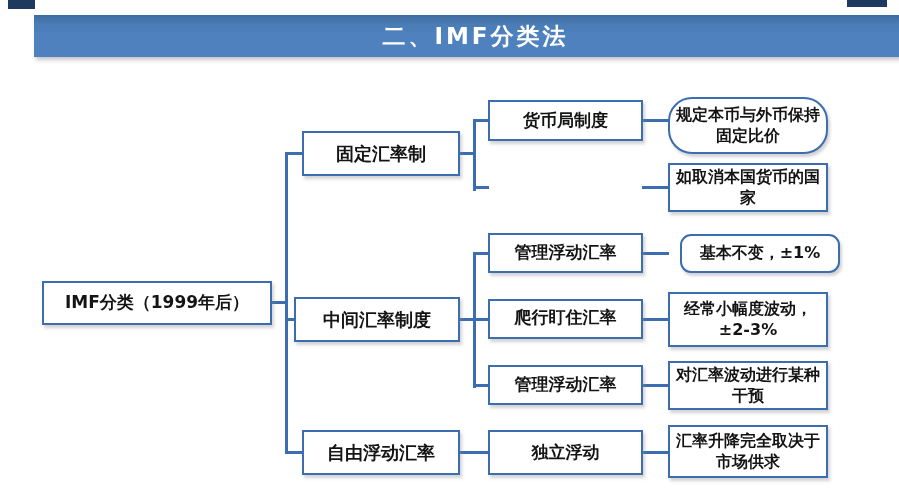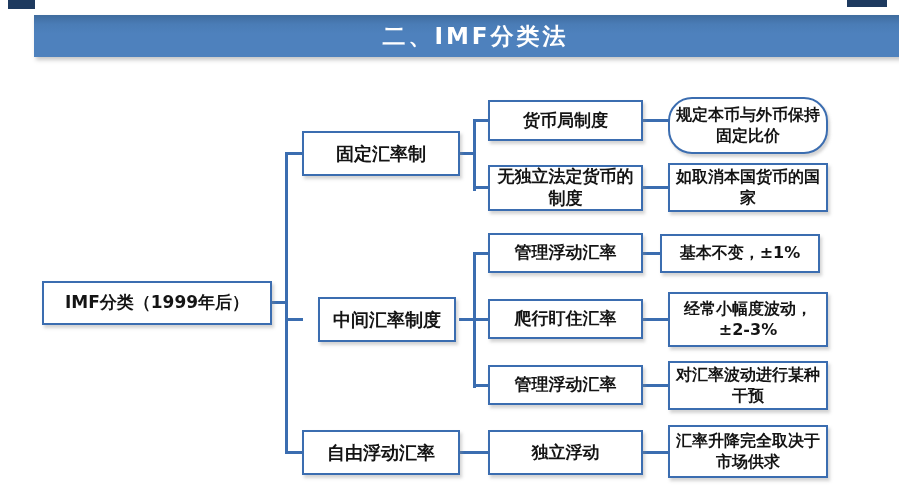--- a/index.html
+++ b/index.html
@@ -68,30 +68,29 @@
   <div class="hline" style="left:642px; top:119px; width:27px; height:3px;"></div>
   <div class="hline" style="left:642px; top:186px; width:27px; height:3px;"></div>
   <div class="hline" style="left:642px; top:252px; width:27px; height:3px;"></div>
   <div class="hline" style="left:642px; top:318px; width:27px; height:3px;"></div>
   <div class="hline" style="left:642px; top:384px; width:27px; height:3px;"></div>
   <div class="hline" style="left:642px; top:451px; width:27px; height:3px;"></div>
 
   <div class="box lvl0" style="left:42px; top:281px; width:230px; height:44px;">IMF分类（1999年后）</div>
 
   <div class="box lvl1" style="left:302px; top:131px; width:158px; height:45px;">固定汇率制</div>
-  <div class="box lvl1" style="left:318px; top:297px; width:138px; height:45px;">中间汇率制度</div>
+  <div class="box lvl1" style="left:294px; top:297px; width:166px; height:45px;">中间汇率制度</div>
   <div class="box lvl2" style="left:488px; top:100px; width:155px; height:41px;">货币局制度</div>
 
   <div class="box lvl1" style="left:302px; top:430px; width:158px; height:45px;">自由浮动汇率</div>
-  <div class="box lvl2" style="left:488px; top:165px; width:155px; height:46px;">无独立法定货币的制度</div>
   <div class="box lvl2" style="left:488px; top:233px; width:155px; height:40px;">管理浮动汇率</div>
-  <div class="box lvl2" style="left:488px; top:299px; width:155px; height:40px;">爬行盯住汇率</div>
+  <div class="box lvl2" style="left:488px; top:299px; width:155px; height:40px;font-family:Liberation Mono, monospace;">爬行盯住汇率</div>
   <div class="box lvl2" style="left:488px; top:365px; width:155px; height:40px;">管理浮动汇率</div>
   <div class="box lvl2" style="left:488px; top:430px; width:155px; height:45px;">独立浮动</div>
 
   <div class="box lvl3" style="left:668px; top:97px; width:160px; height:57px;border-radius:24px;">规定本币与外币保持固定比价</div>
   <div class="box lvl3" style="left:668px; top:163px; width:160px; height:49px;">如取消本国货币的国家</div>
-  <div class="box lvl3" style="left:660px; top:234px; width:160px; height:39px;">基本不变，±1%</div>
+  <div class="box lvl3" style="left:680px; top:234px; width:160px; height:39px;border-radius:11px;">基本不变，±1%</div>
   <div class="box lvl3" style="left:668px; top:292px; width:160px; height:55px;">经常小幅度波动，±2-3%</div>
   <div class="box lvl3" style="left:668px; top:361px; width:160px; height:49px;">对汇率波动进行某种干预</div>
   <div class="box lvl3" style="left:668px; top:425px; width:160px; height:53px;">汇率升降完全取决于市场供求</div>
 
 </div>
 
 </body></html>

